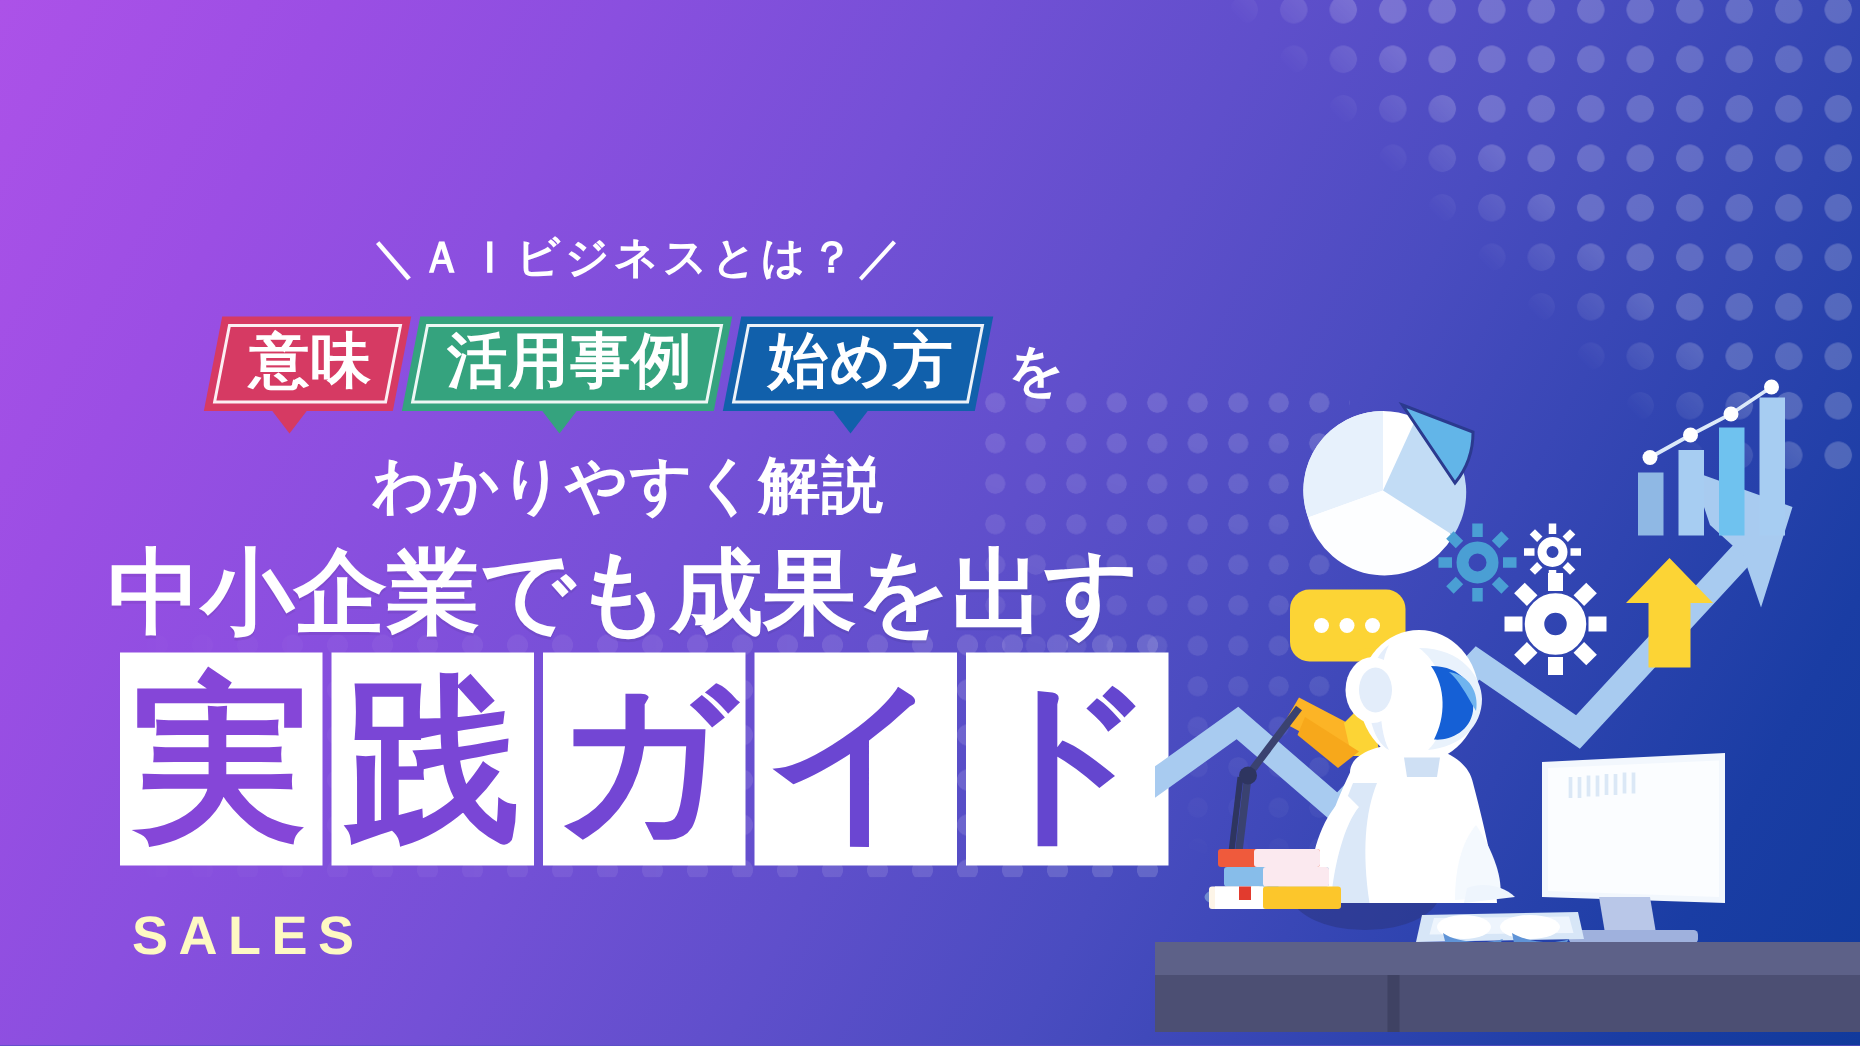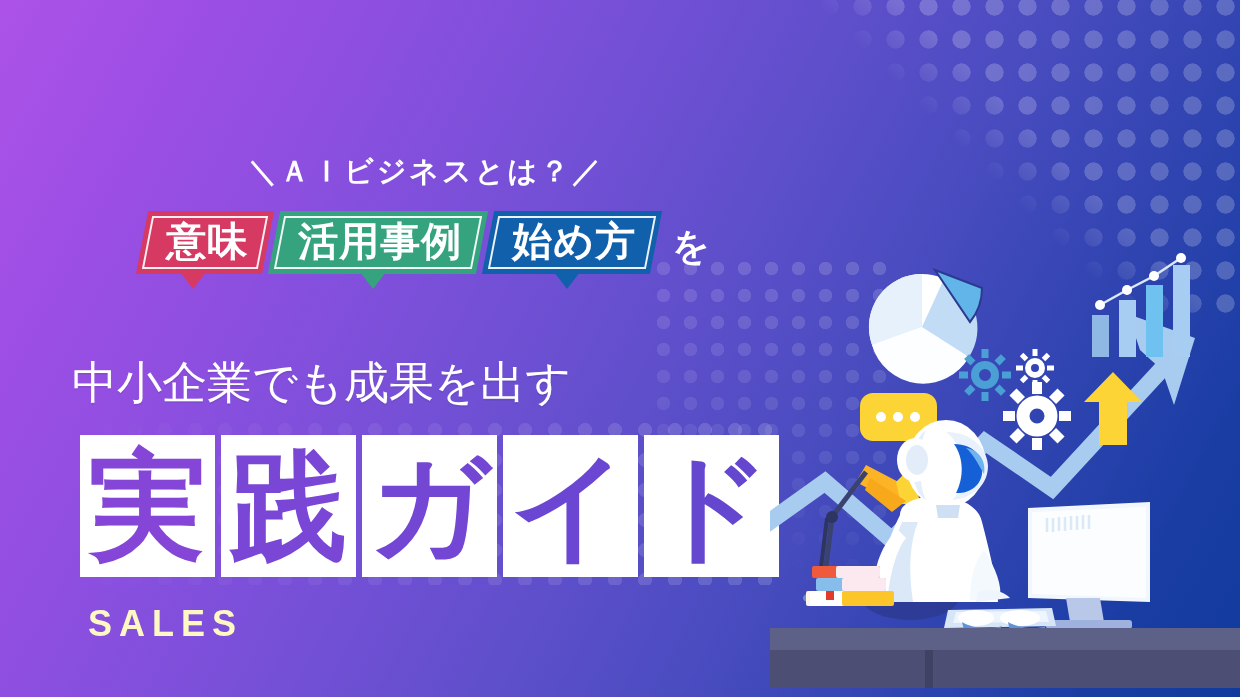--- a/index.html
+++ b/index.html
@@ -86,21 +86,21 @@
     color:#fff;font-size:37px;font-weight:800;margin-left:10px;align-self:center;
     padding-top:8px;
   }
 
   .line-sub{
     position:absolute;left:224px;top:281px;
     color:#fff;font-size:41px;font-weight:800;letter-spacing:1px;white-space:nowrap;
   }
   .line-main{
     position:absolute;left:48px;top:338px;
-    color:#fff;font-size:45px;font-weight:400;letter-spacing:0px;white-space:nowrap;
+    color:#fff;font-size:62px;font-weight:700;letter-spacing:0px;white-space:nowrap;
     text-shadow:0 2px 0 rgba(0,0,0,.06);
   }
 
   .boxrow{position:absolute;left:56px;top:420px;display:flex;gap:6px;}
   .gbox{
     width:135px;height:142px;background:#ffffff;
     display:flex;align-items:center;justify-content:center;
     color:#8546d8;font-size:118px;font-weight:900;line-height:1;
     font-family:"DejaVu Sans",sans-serif;
   }
@@ -141,20 +141,21 @@
         <div class="tag green"><span>活用事例</span></div>
         <div class="tagtail green"></div>
       </div>
       <div class="tagwrap">
         <div class="tag blue"><span>始め方</span></div>
         <div class="tagtail blue"></div>
       </div>
       <div class="tago">を</div>
     </div>
 
+    <div class="line-sub">わかりやすく解説</div>
     <div class="line-main">中小企業でも成果を出す</div>
 
     <div class="boxrow">
       <div class="gbox b1">実</div>
       <div class="gbox b2">践</div>
       <div class="gbox b3">ガ</div>
       <div class="gbox b4">イ</div>
       <div class="gbox b5">ド</div>
     </div>
 

